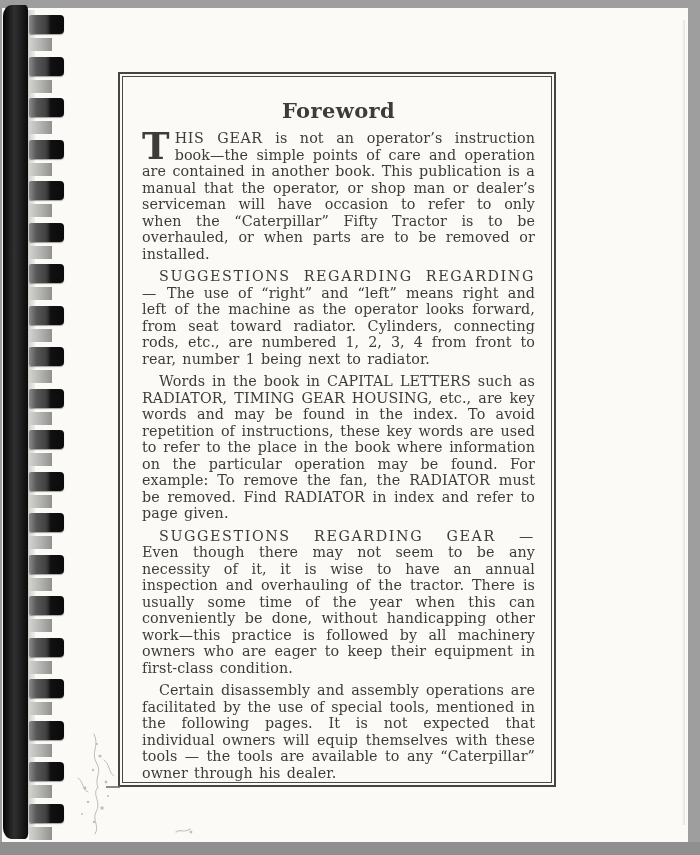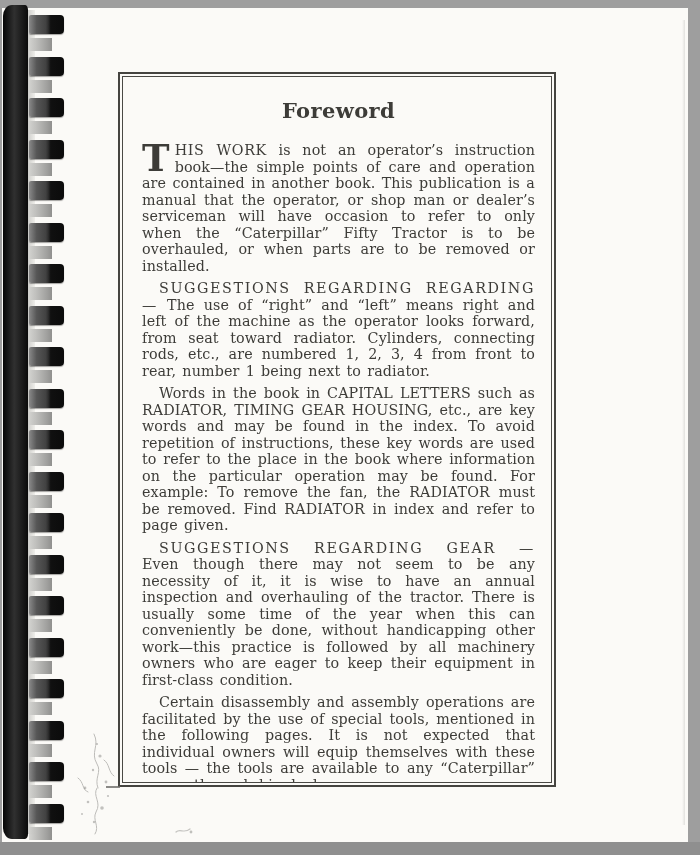--- a/index.html
+++ b/index.html
@@ -63,21 +63,21 @@
   .frame-content {
     position: absolute; inset: 0;
     padding: 21px 16px 0 19px;
     color: #3d3c38;
   }
   .page-title {
     text-align: center;
     font-size: 21px;
     font-weight: bold;
     letter-spacing: 0.4px;
-    margin-bottom: 19px;
+    margin-bottom: 7px;
   }
   .body-copy p {
     font-size: 14.3px;
     line-height: 16.5px;
     text-align: justify;
     letter-spacing: 0.1px;
     word-spacing: 1.6px;
   }
   .body-copy p + p { margin-top: 6px; }
   .para-indent { text-indent: 17px; }
@@ -154,21 +154,21 @@
 <div class="frame">
   <div class="frame-inner">
     <div class="frame-content">
 
       <div class="page-title">Foreword</div>
 
       <div class="body-copy">
 
         <p>
           <span class="dropcap">T</span>
-          <span class="caps-run">HIS WORK</span>
+          <span class="caps-run">HIS GEAR</span>
           <span>is not an operator’s instruction book—the simple points of care and operation are contained in another book. This publication is a manual that the operator, or shop man or dealer’s serviceman will have occasion to refer to only when the “Caterpillar” Fifty Tractor is to be overhauled, or when parts are to be removed or installed.</span>
         </p>
 
         <p class="para-indent">
           <span class="runin-heading">SUGGESTIONS REGARDING REGARDING —</span>
           <span>The use of “right” and “left” means right and left of the machine as the operator looks forward, from seat toward radiator. Cylinders, connecting rods, etc., are numbered 1, 2, 3, 4 from front to rear, number 1 being next to radiator.</span>
         </p>
 
         <p class="para-indent">
           <span>Words in the book in CAPITAL LETTERS such as RADIATOR, TIMING GEAR HOUSING, etc., are key words and may be found in the index. To avoid repetition of instructions, these key words are used to refer to the place in the book where information on the particular operation may be found. For example: To remove the fan, the RADIATOR must be removed. Find RADIATOR in index and refer to page given.</span>

